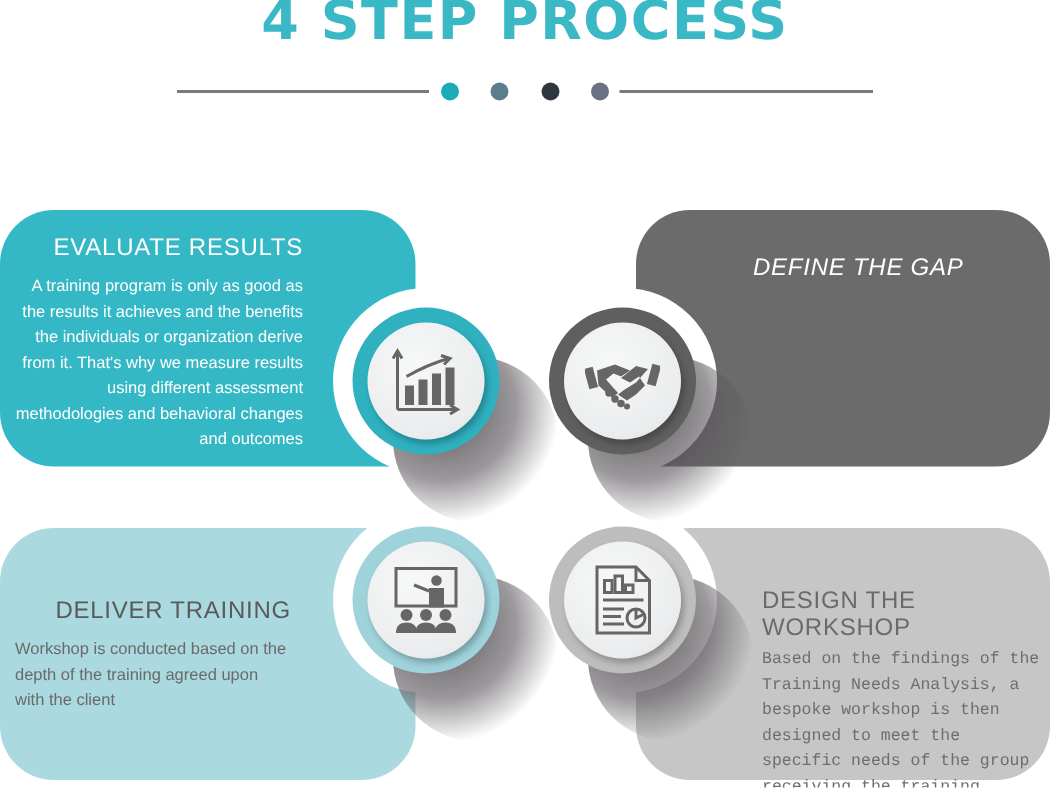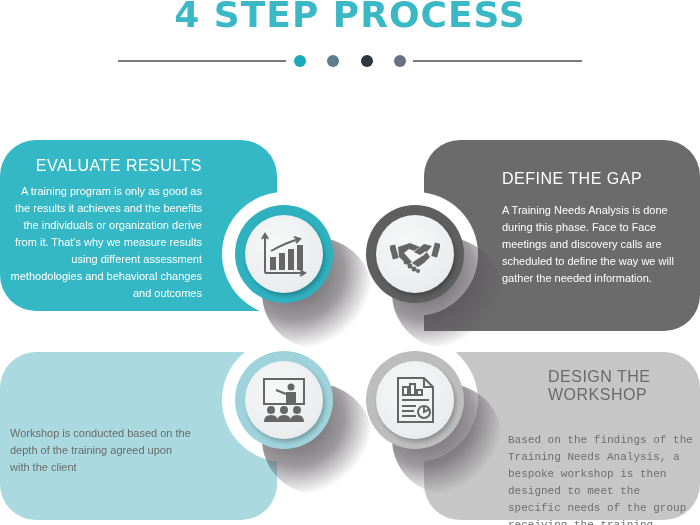--- a/index.html
+++ b/index.html
@@ -9,37 +9,37 @@
   .title {
     position: absolute; left: 0; top: -6px; width: 700px; text-align: center;
     font-family: "DejaVu Sans", sans-serif; font-weight: bold; font-size: 36px;
     letter-spacing: 1px; color: #3bb8c6;
   }
   .divider-line { position: absolute; top: 60px; height: 2px; background: #7a7a7a; }
   .dot { position: absolute; top: 55px; width: 12px; height: 12px; border-radius: 50%; }
 
   .box { position: absolute; }
   .box-1 { left: 0; top: 140px; width: 277px; height: 171px; border-radius: 36px 36px 0 36px; }
-  .box-2 { left: 424px; top: 140px; width: 276px; height: 191px; border-radius: 36px 36px 36px 0; }
+  .box-2 { left: 424px; top: 140px; width: 276px; height: 171px; border-radius: 36px 36px 36px 0; font-style: italic; }
   .box-3 { left: 0; top: 352px; width: 277px; height: 168px; border-radius: 36px 0 36px 36px; }
   .box-4 { left: 424px; top: 352px; width: 276px; height: 168px; border-radius: 36px 36px 36px 36px; }
 
   .box-title { position: absolute; font-family: "Liberation Sans", sans-serif; font-size: 16px; letter-spacing: 0.5px; }
   .box-text { position: absolute; font-family: "Liberation Sans", sans-serif; font-size: 11px; line-height: 17px; }
 
   .b1-title { right: 75px; top: 17px; text-align: right; color: #ffffff; }
   .b1-text { left: 10px; top: 43px; width: 192px; text-align: right; color: #ffffff; }
 
   .b2-title { left: 78px; top: 30px; color: #ffffff; }
   .b2-text { left: 78px; top: 62px; width: 190px; color: #ffffff; }
 
   .b3-title { right: 83px; top: 47px; text-align: right; color: #5a5a5a; }
   .b3-text { left: 10px; top: 73px; width: 184px; text-align: left; color: #6a6a6a; }
 
-  .b4-title { left: 84px; top: 16px; width: 120px; color: #6a6a6a; line-height: 18px; margin-left: 40px; }
+  .b4-title { left: 84px; top: 40px; width: 120px; color: #6a6a6a; line-height: 18px; }
   .b4-text { left: 84px; top: 80px; width: 190px; color: #6e6e6e; font-family: Liberation Mono, monospace; }
 
   
   .notch { position: absolute; width: 124px; height: 124px; border-radius: 50%; background: #ffffff; }
 
   .shadow { position: absolute; width: 110px; height: 110px; border-radius: 50%;
     background: radial-gradient(circle at 30% 30%, rgba(60,55,60,0.85) 0%, rgba(90,85,90,0.6) 45%, rgba(255,255,255,0) 72%); }
 
   .ring { position: absolute; width: 98px; height: 98px; border-radius: 50%; }
   .disc { position: absolute; left: 10px; top: 10px; width: 78px; height: 78px; border-radius: 50%;
@@ -60,24 +60,24 @@
 <div class="dot" style="left:394px; background:#6b7185;"></div>
 <div class="divider-line" style="left:413px; width:169px;"></div>
 
 <div class="box box-1" style="background:#35b8c6;">
   <div class="box-title b1-title">EVALUATE RESULTS</div>
   <div class="box-text b1-text">A training program is only as good as the results it achieves and the benefits the individuals or organization derive from it. That's why we measure results using different assessment methodologies and behavioral changes and outcomes</div>
 </div>
 
 <div class="box box-2" style="background:#6b6b6b;">
   <div class="box-title b2-title">DEFINE THE GAP</div>
-  <div class="box-text b2-text">A Training Needs Analysis is done during this phase. Face to Face meetings and discovery calls are scheduled to define the way we will gather the needed information.</div>
 </div>
 
 <div class="box box-3" style="background:#aad9e0;">
+  <div class="box-title b3-title">DELIVER TRAINING</div>
   <div class="box-text b3-text">Workshop is conducted based on the depth of the training agreed upon with the client</div>
 </div>
 
 <div class="box box-4" style="background:#c6c6c6;">
   <div class="box-title b4-title">DESIGN THE WORKSHOP</div>
   <div class="box-text b4-text">Based on the findings of the Training Needs Analysis, a bespoke workshop is then designed to meet the specific needs of the group receiving the training</div>
 </div>
 
 <div class="notch" style="left:222px; top:192px;"></div>
 <div class="notch" style="left:354px; top:192px;"></div>

